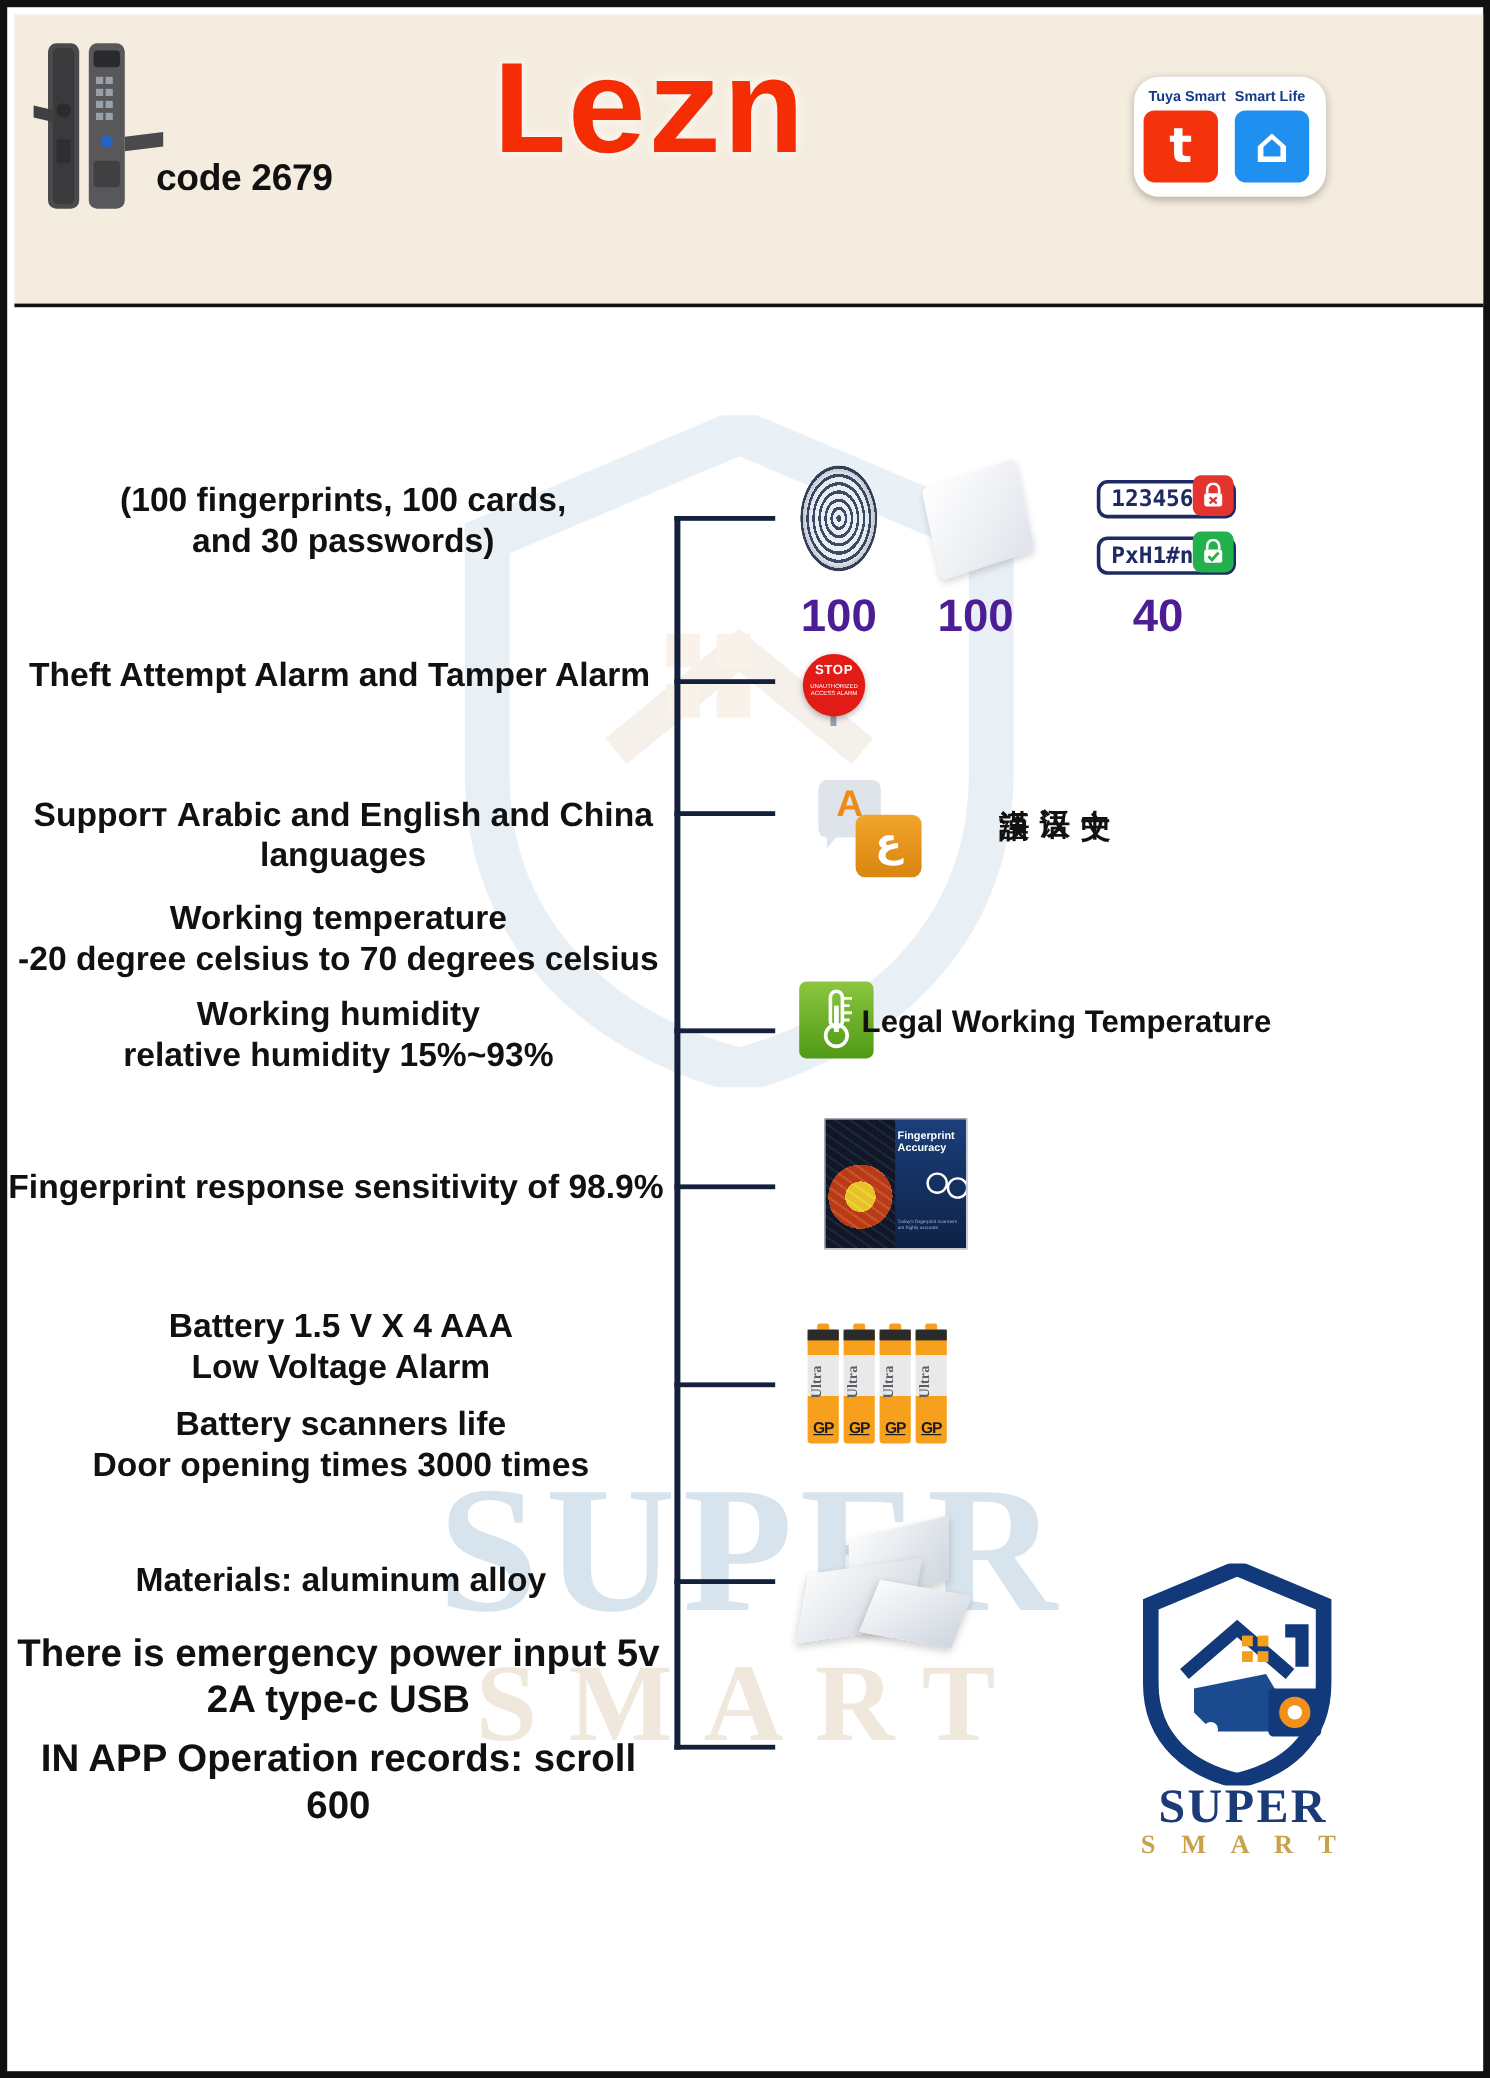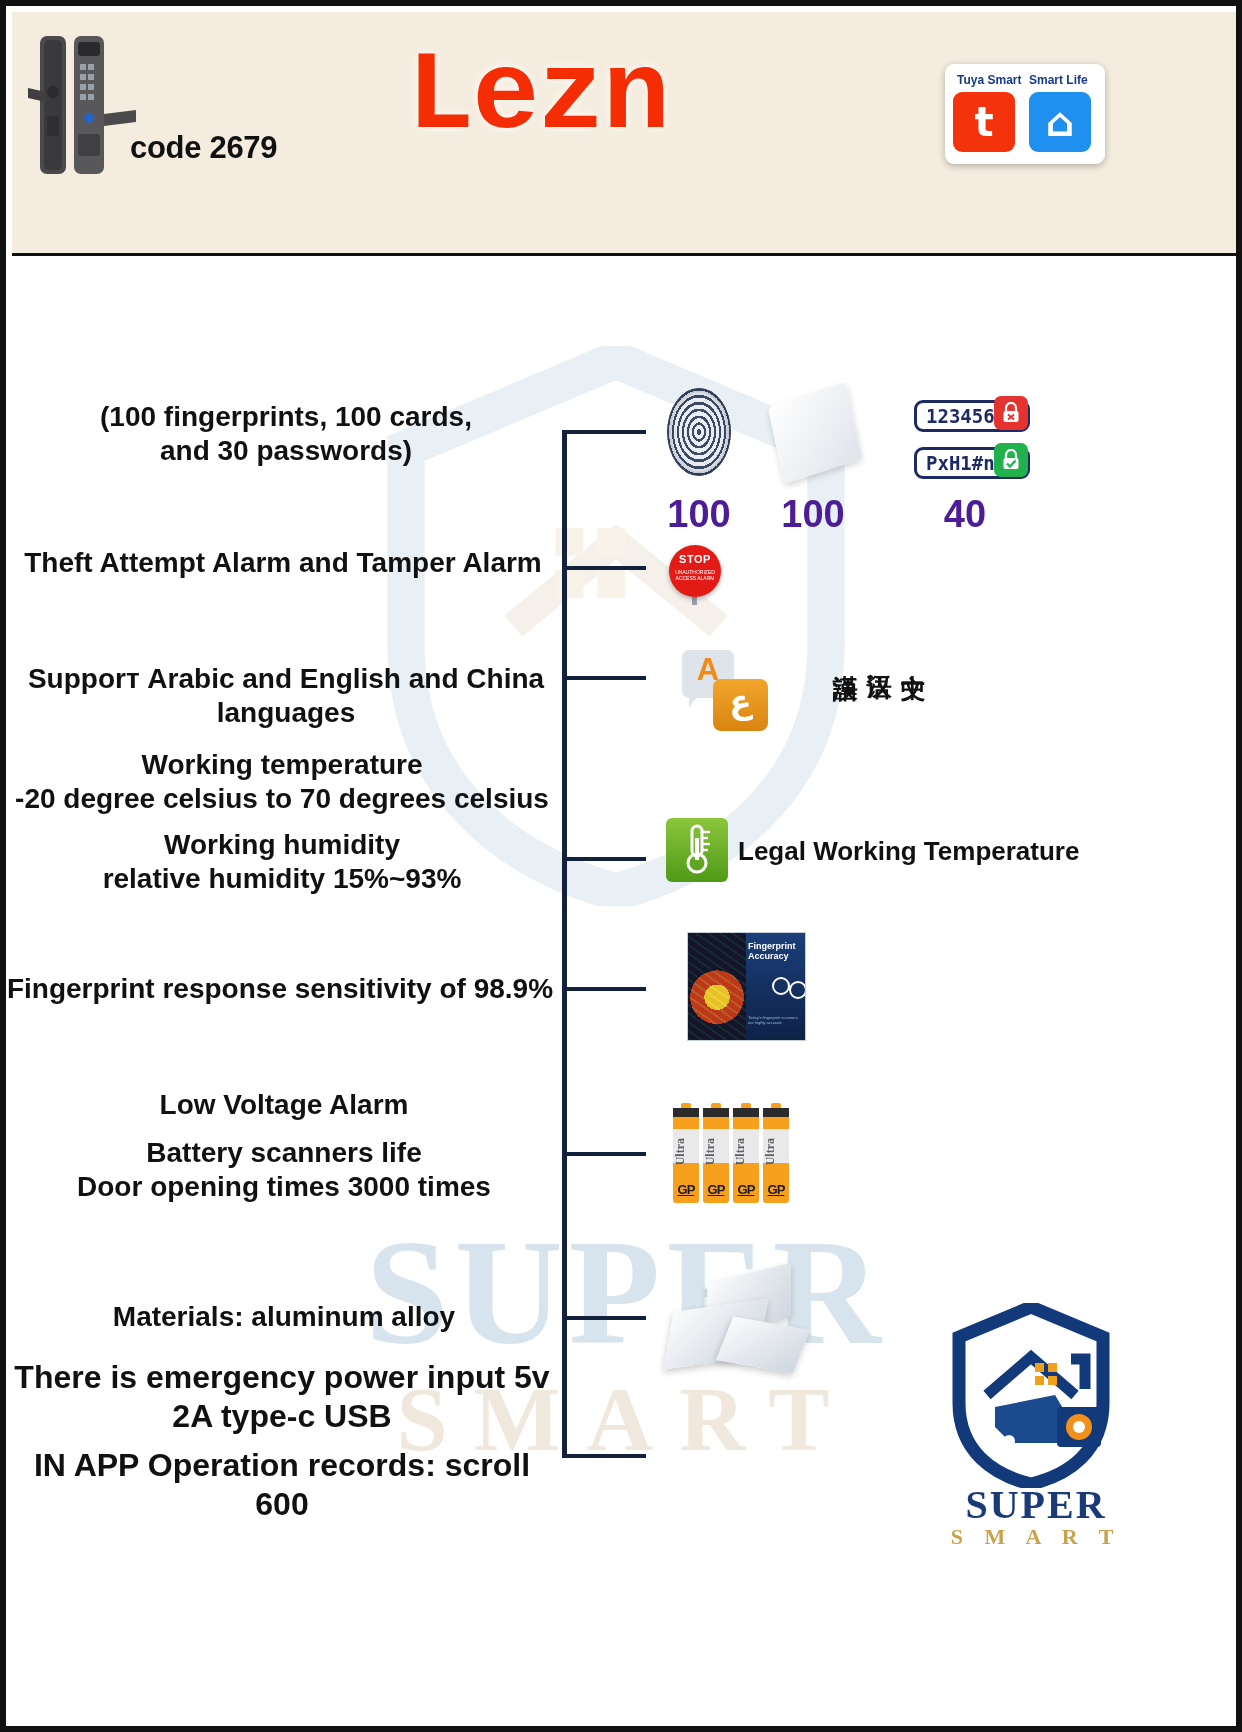--- a/index.html
+++ b/index.html
@@ -34,21 +34,21 @@
   }
   .brand{
     position:absolute;left:395px;top:30px;
     font-size:112px;font-weight:bold;color:#f42d05;
     letter-spacing:-2px;line-height:1;
     text-shadow:0 0 10px rgba(255,255,255,.95);
     font-family:Liberation Mono, monospace;
   }
   .tuya-box{
     position:absolute;left:933px;top:52px;width:160px;height:100px;
-    background:#fff;border-radius:9px;
+    background:#fff;border-radius:21px;
     box-shadow:0 2px 7px rgba(0,0,0,.28);
   }
   .tuya-lbl{position:absolute;top:9px;font-size:12px;font-weight:bold;color:#163a8a;}
   .tuya-lbl.l{left:12px;}
   .tuya-lbl.r{left:84px;}
   .tuya-tile{position:absolute;top:28px;width:62px;height:60px;border-radius:9px;}
   .tuya-tile.red{left:8px;background:#f4330c;}
   .tuya-tile.blue{left:84px;background:#1f8ff0;}
   .tuya-glyph{
     position:absolute;left:0;top:0;width:100%;height:100%;
@@ -173,21 +173,21 @@
     font-size:25px;line-height:1.35;letter-spacing:1px;
     writing-mode:vertical-rl;
     font-family:"DejaVu Sans",sans-serif;
   }
   .thermo{
     position:absolute;left:660px;top:812px;width:62px;height:64px;
     background:linear-gradient(180deg,#8cc63e,#4f9a16);border-radius:6px;
   }
   .thermo svg{position:absolute;left:14px;top:6px;}
   .legal-txt{
-    position:absolute;left:732px;top:830px;
+    position:absolute;left:712px;top:830px;
     font-size:26px;font-weight:bold;color:#111;
   }
   .fp-card{
     position:absolute;left:681px;top:926px;width:117px;height:107px;
     border:1px solid #c6ccd6;background:#0d1b3a;overflow:hidden;
   }
   .fp-card .left{
     position:absolute;left:0;top:0;width:58px;height:100%;
     background:
       radial-gradient(circle at 50% 60%, rgba(255,210,40,.9) 0 18%, rgba(220,60,20,.85) 18% 38%, rgba(20,20,40,.9) 38% 100%),
@@ -389,20 +389,21 @@
     <div class="t1">
       <span>Fingerprint</span><br>
       <span>Accuracy</span>
     </div>
     <div class="t2">Today's fingerprint scanners are highly accurate</div>
     <div class="dot" style="left:84px;top:44px;"></div>
     <div class="dot" style="left:101px;top:48px;"></div>
   </div>
 
   <div class="ltxt" style="left:18px;top:1082px;width:520px;font-size:28px;">
+    <div>Battery 1.5 V X 4 AAA</div>
     <div>Low Voltage Alarm</div>
     <div style="height:14px"></div>
     <div>Battery scanners life</div>
     <div>Door opening times 3000 times</div>
   </div>
   <div class="battery" style="left:667px;">
     <div class="cap"></div>
     <div class="ul">Ultra</div>
     <div class="gp">GP</div>
   </div>

